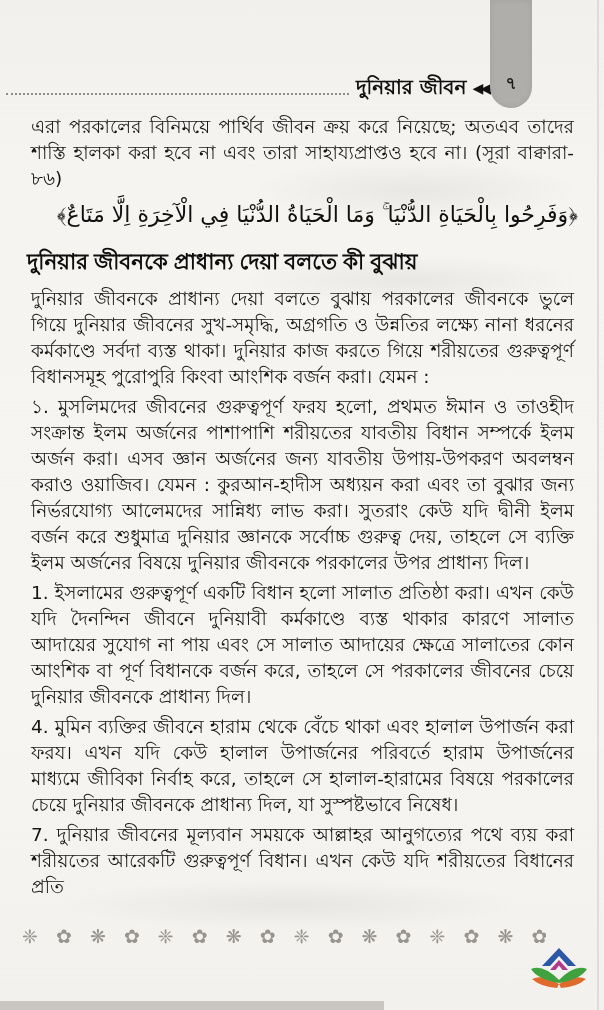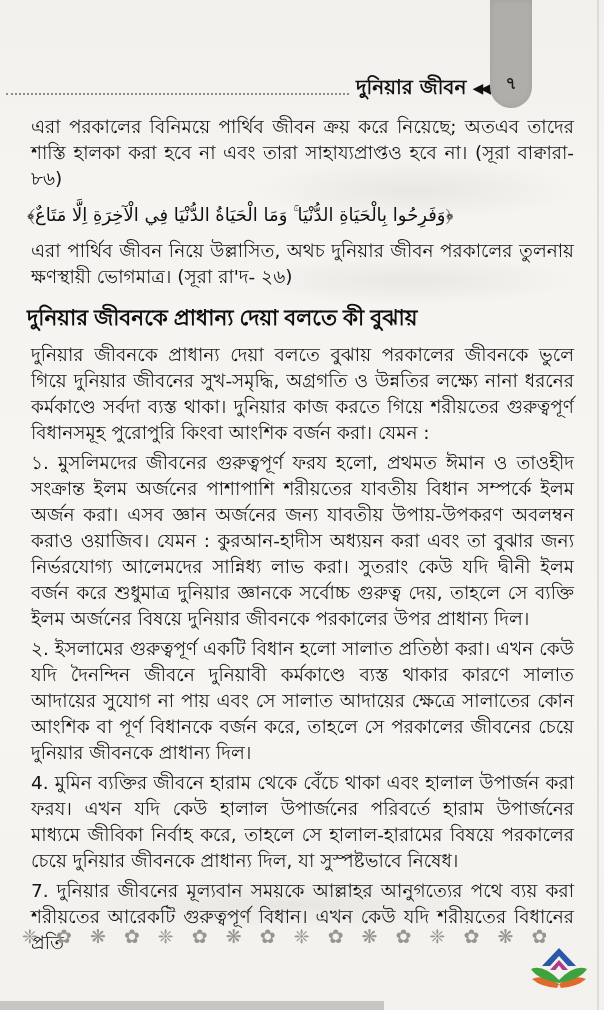--- a/index.html
+++ b/index.html
@@ -52,22 +52,22 @@
     font-size:17px;color:#1b1b1b;padding-bottom:10px;font-weight:bold;
   }
   
   .content{
     position:absolute;top:110px;left:27px;width:551px;
     font-family:"DejaVu Sans", sans-serif;
     font-size:18.5px;line-height:26px;text-align:justify;
   }
   .content p{margin:4px;}
   .arabic-verse{
-    direction:rtl;text-align:left;
-    font-size:18px;line-height:38px;
+    direction:rtl;text-align:right;
+    font-size:22px;line-height:38px;
     margin:2px 0 !important;
     font-family:"DejaVu Sans", sans-serif;
     color:#101010;
   }
   .section-heading{
     font-weight:bold;font-size:21.5px;line-height:30px;
     margin:13px 0 9px 0;color:#0e0e0e;
     font-family:Liberation Sans, sans-serif;
   }
   
@@ -107,25 +107,24 @@
     <div class="header-arrows">◀◀</div>
   </div>
 
   <div class="page-tab">
     <div class="page-number">৭</div>
   </div>
 
   <div class="content">
     <p>এরা পরকালের বিনিময়ে পার্থিব জীবন ক্রয় করে নিয়েছে; অতএব তাদের শাস্তি হালকা করা হবে না এবং তারা সাহায্যপ্রাপ্তও হবে না। (সূরা বাক্বারা- ৮৬)</p>
     <p class="arabic-verse" dir="rtl">﴿وَفَرِحُوا بِالْحَيَاةِ الدُّنْيَا ۚ وَمَا الْحَيَاةُ الدُّنْيَا فِي الْآخِرَةِ اِلَّا مَتَاعٌ﴾</p>
-    <p>এরা পার্থিব জীবন নিয়ে উল্লাসিত, অথচ দুনিয়ার জীবন পরকালের তুলনায় ক্ষণস্থায়ী ভোগমাত্র। (সূরা রা'দ- ২৬)</p>
     <h2 class="section-heading">দুনিয়ার জীবনকে প্রাধান্য দেয়া বলতে কী বুঝায়</h2>
     <p>দুনিয়ার জীবনকে প্রাধান্য দেয়া বলতে বুঝায় পরকালের জীবনকে ভুলে গিয়ে দুনিয়ার জীবনের সুখ-সমৃদ্ধি, অগ্রগতি ও উন্নতির লক্ষ্যে নানা ধরনের কর্মকাণ্ডে সর্বদা ব্যস্ত থাকা। দুনিয়ার কাজ করতে গিয়ে শরীয়তের গুরুত্বপূর্ণ বিধানসমূহ পুরোপুরি কিংবা আংশিক বর্জন করা। যেমন :</p>
     <p>১. মুসলিমদের জীবনের গুরুত্বপূর্ণ ফরয হলো, প্রথমত ঈমান ও তাওহীদ সংক্রান্ত ইলম অর্জনের পাশাপাশি শরীয়তের যাবতীয় বিধান সম্পর্কে ইলম অর্জন করা। এসব জ্ঞান অর্জনের জন্য যাবতীয় উপায়-উপকরণ অবলম্বন করাও ওয়াজিব। যেমন : কুরআন-হাদীস অধ্যয়ন করা এবং তা বুঝার জন্য নির্ভরযোগ্য আলেমদের সান্নিধ্য লাভ করা। সুতরাং কেউ যদি দ্বীনী ইলম বর্জন করে শুধুমাত্র দুনিয়ার জ্ঞানকে সর্বোচ্চ গুরুত্ব দেয়, তাহলে সে ব্যক্তি ইলম অর্জনের বিষয়ে দুনিয়ার জীবনকে পরকালের উপর প্রাধান্য দিল।</p>
-    <p>২. ইসলামের গুরুত্বপূর্ণ একটি বিধান হলো সালাত প্রতিষ্ঠা করা। এখন কেউ যদি দৈনন্দিন জীবনে দুনিয়াবী কর্মকাণ্ডে ব্যস্ত থাকার কারণে সালাত আদায়ের সুযোগ না পায় এবং সে সালাত আদায়ের ক্ষেত্রে সালাতের কোন আংশিক বা পূর্ণ বিধানকে বর্জন করে, তাহলে সে পরকালের জীবনের চেয়ে দুনিয়ার জীবনকে প্রাধান্য দিল।</p>
+    <p>1. ইসলামের গুরুত্বপূর্ণ একটি বিধান হলো সালাত প্রতিষ্ঠা করা। এখন কেউ যদি দৈনন্দিন জীবনে দুনিয়াবী কর্মকাণ্ডে ব্যস্ত থাকার কারণে সালাত আদায়ের সুযোগ না পায় এবং সে সালাত আদায়ের ক্ষেত্রে সালাতের কোন আংশিক বা পূর্ণ বিধানকে বর্জন করে, তাহলে সে পরকালের জীবনের চেয়ে দুনিয়ার জীবনকে প্রাধান্য দিল।</p>
     <p>4. মুমিন ব্যক্তির জীবনে হারাম থেকে বেঁচে থাকা এবং হালাল উপার্জন করা ফরয। এখন যদি কেউ হালাল উপার্জনের পরিবর্তে হারাম উপার্জনের মাধ্যমে জীবিকা নির্বাহ করে, তাহলে সে হালাল-হারামের বিষয়ে পরকালের চেয়ে দুনিয়ার জীবনকে প্রাধান্য দিল, যা সুস্পষ্টভাবে নিষেধ।</p>
     <p>7. দুনিয়ার জীবনের মূল্যবান সময়কে আল্লাহর আনুগত্যের পথে ব্যয় করা শরীয়তের আরেকটি গুরুত্বপূর্ণ বিধান। এখন কেউ যদি শরীয়তের বিধানের প্রতি</p>
   </div>
 
   <div class="ornament-row">❈ ✿ ❋ ✿ ❈ ✿ ❋ ✿ ❈ ✿ ❋ ✿ ❈ ✿ ❋ ✿ ❈ ✿ ❋ ✿ ❈</div>
 
   <div class="logo">
     <svg width="60" height="54" viewBox="0 0 60 54" xmlns="http://www.w3.org/2000/svg">
 
       <path d="M30 38 Q14 28 3 33 Q12 41 28 42 Z" fill="#e06a2e"></path>

